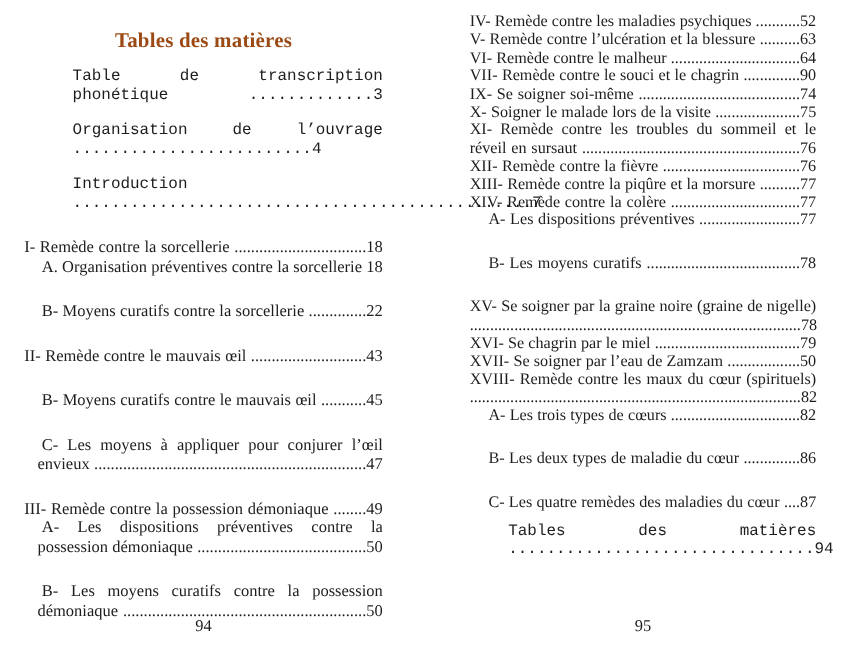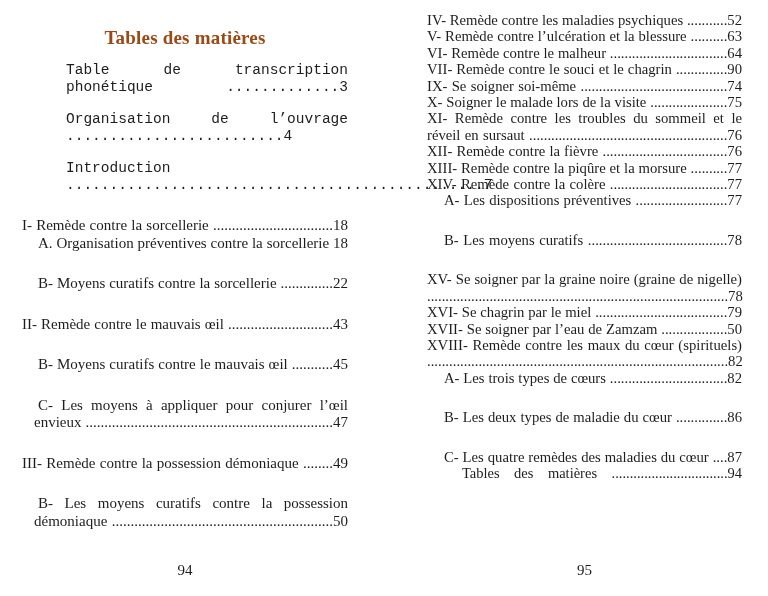--- a/index.html
+++ b/index.html
@@ -44,25 +44,26 @@
     line-height: 17px;
     margin: 0 0 15px 44px;
   }
 
   
   .page.right .entry { font-size: 14.7px; line-height: 16.4px; }
   .page.right .entry.lvl1 { padding-left: 15px; text-indent: 2px; font-family: Liberation Serif, serif; }
 
   
   .page.right .entry.back {
-    font-family: Liberation Serif, serif;
+    font-family: Liberation Mono, monospace;
     font-size: 14.5px;
     line-height: 17px;
     padding-left: 35px;
     text-indent: 0;
+    margin-top: 10px;
   }
 
   .folio {
     position: absolute;
     top: 562px; left: 0;
     width: 100%;
     text-align: center;
     font-size: 15px;
   }
 </style>
@@ -79,20 +80,21 @@
         <p class="entry"><span class="t">Introduction</span> <span class="dots">................................................</span><span class="pg">7</span></p>
       </div>
     <div class="list" id="left-list">
         <p class="entry gap"><span class="t">I- Remède contre la sorcellerie</span> <span class="dots">................................</span><span class="pg">18</span></p>
         <p class="entry lvl1"><span class="t">A. Organisation préventives contre la sorcellerie</span> <span class="dots"></span><span class="pg">18</span></p>
         <p class="entry lvl1 gap"><span class="t">B- Moyens curatifs contre la sorcellerie</span> <span class="dots">..............</span><span class="pg">22</span></p>
         <p class="entry gap"><span class="t">II- Remède contre le mauvais œil</span> <span class="dots">............................</span><span class="pg">43</span></p>
         <p class="entry lvl1 gap"><span class="t">B- Moyens curatifs contre le mauvais œil</span> <span class="dots">...........</span><span class="pg">45</span></p>
         <p class="entry lvl1 gap"><span class="t">C- Les moyens à appliquer pour conjurer l’œil envieux</span> <span class="dots">..................................................................</span><span class="pg">47</span></p>
         <p class="entry gap"><span class="t">III- Remède contre la possession démoniaque</span> <span class="dots">........</span><span class="pg">49</span></p>
+        <p class="entry lvl1"><span class="t">A- Les dispositions préventives contre la possession démoniaque</span> <span class="dots">.........................................</span><span class="pg">50</span></p>
         <p class="entry lvl1 gap"><span class="t">B- Les moyens curatifs contre la possession démoniaque</span> <span class="dots">...........................................................</span><span class="pg">50</span></p>
       </div>
     <div class="folio">94</div>
   </section>
 
   <section class="page right">
     <div class="list" id="right-list">
         <p class="entry"><span class="t">IV- Remède contre les maladies psychiques</span> <span class="dots">...........</span><span class="pg">52</span></p>
         <p class="entry"><span class="t">V- Remède contre l’ulcération et la blessure</span> <span class="dots">..........</span><span class="pg">63</span></p>
         <p class="entry"><span class="t">VI- Remède contre le malheur</span> <span class="dots">................................</span><span class="pg">64</span></p>

